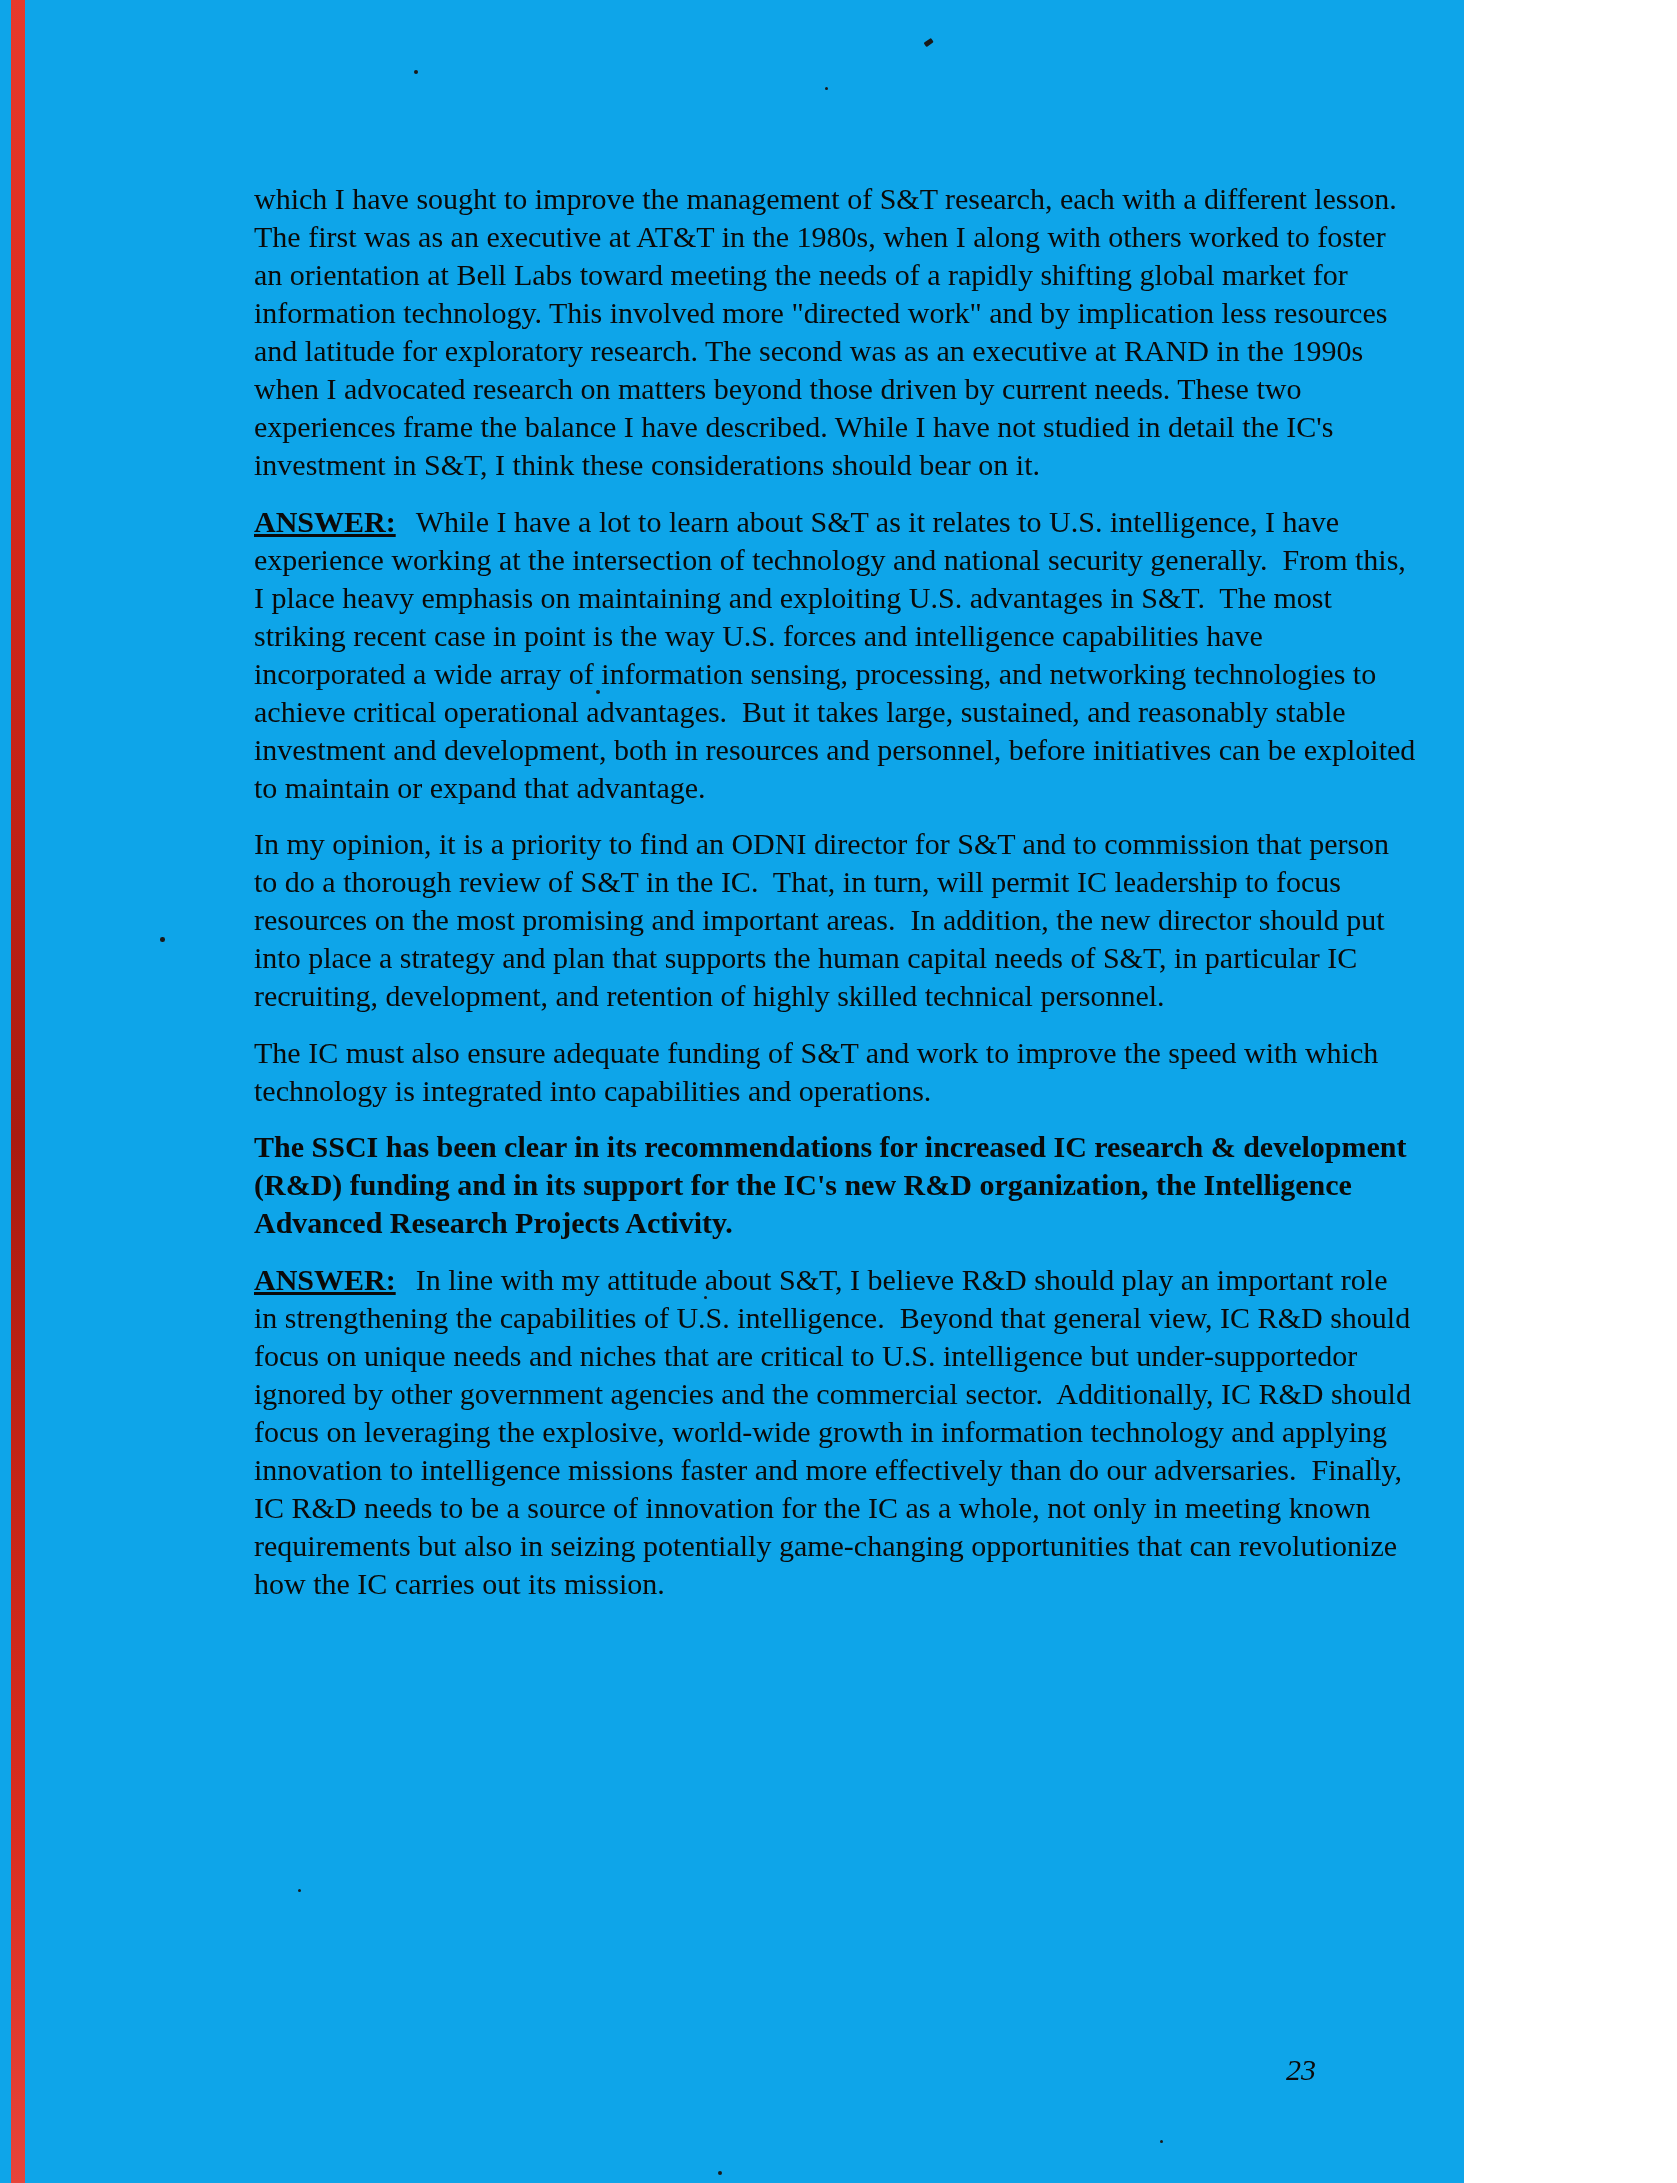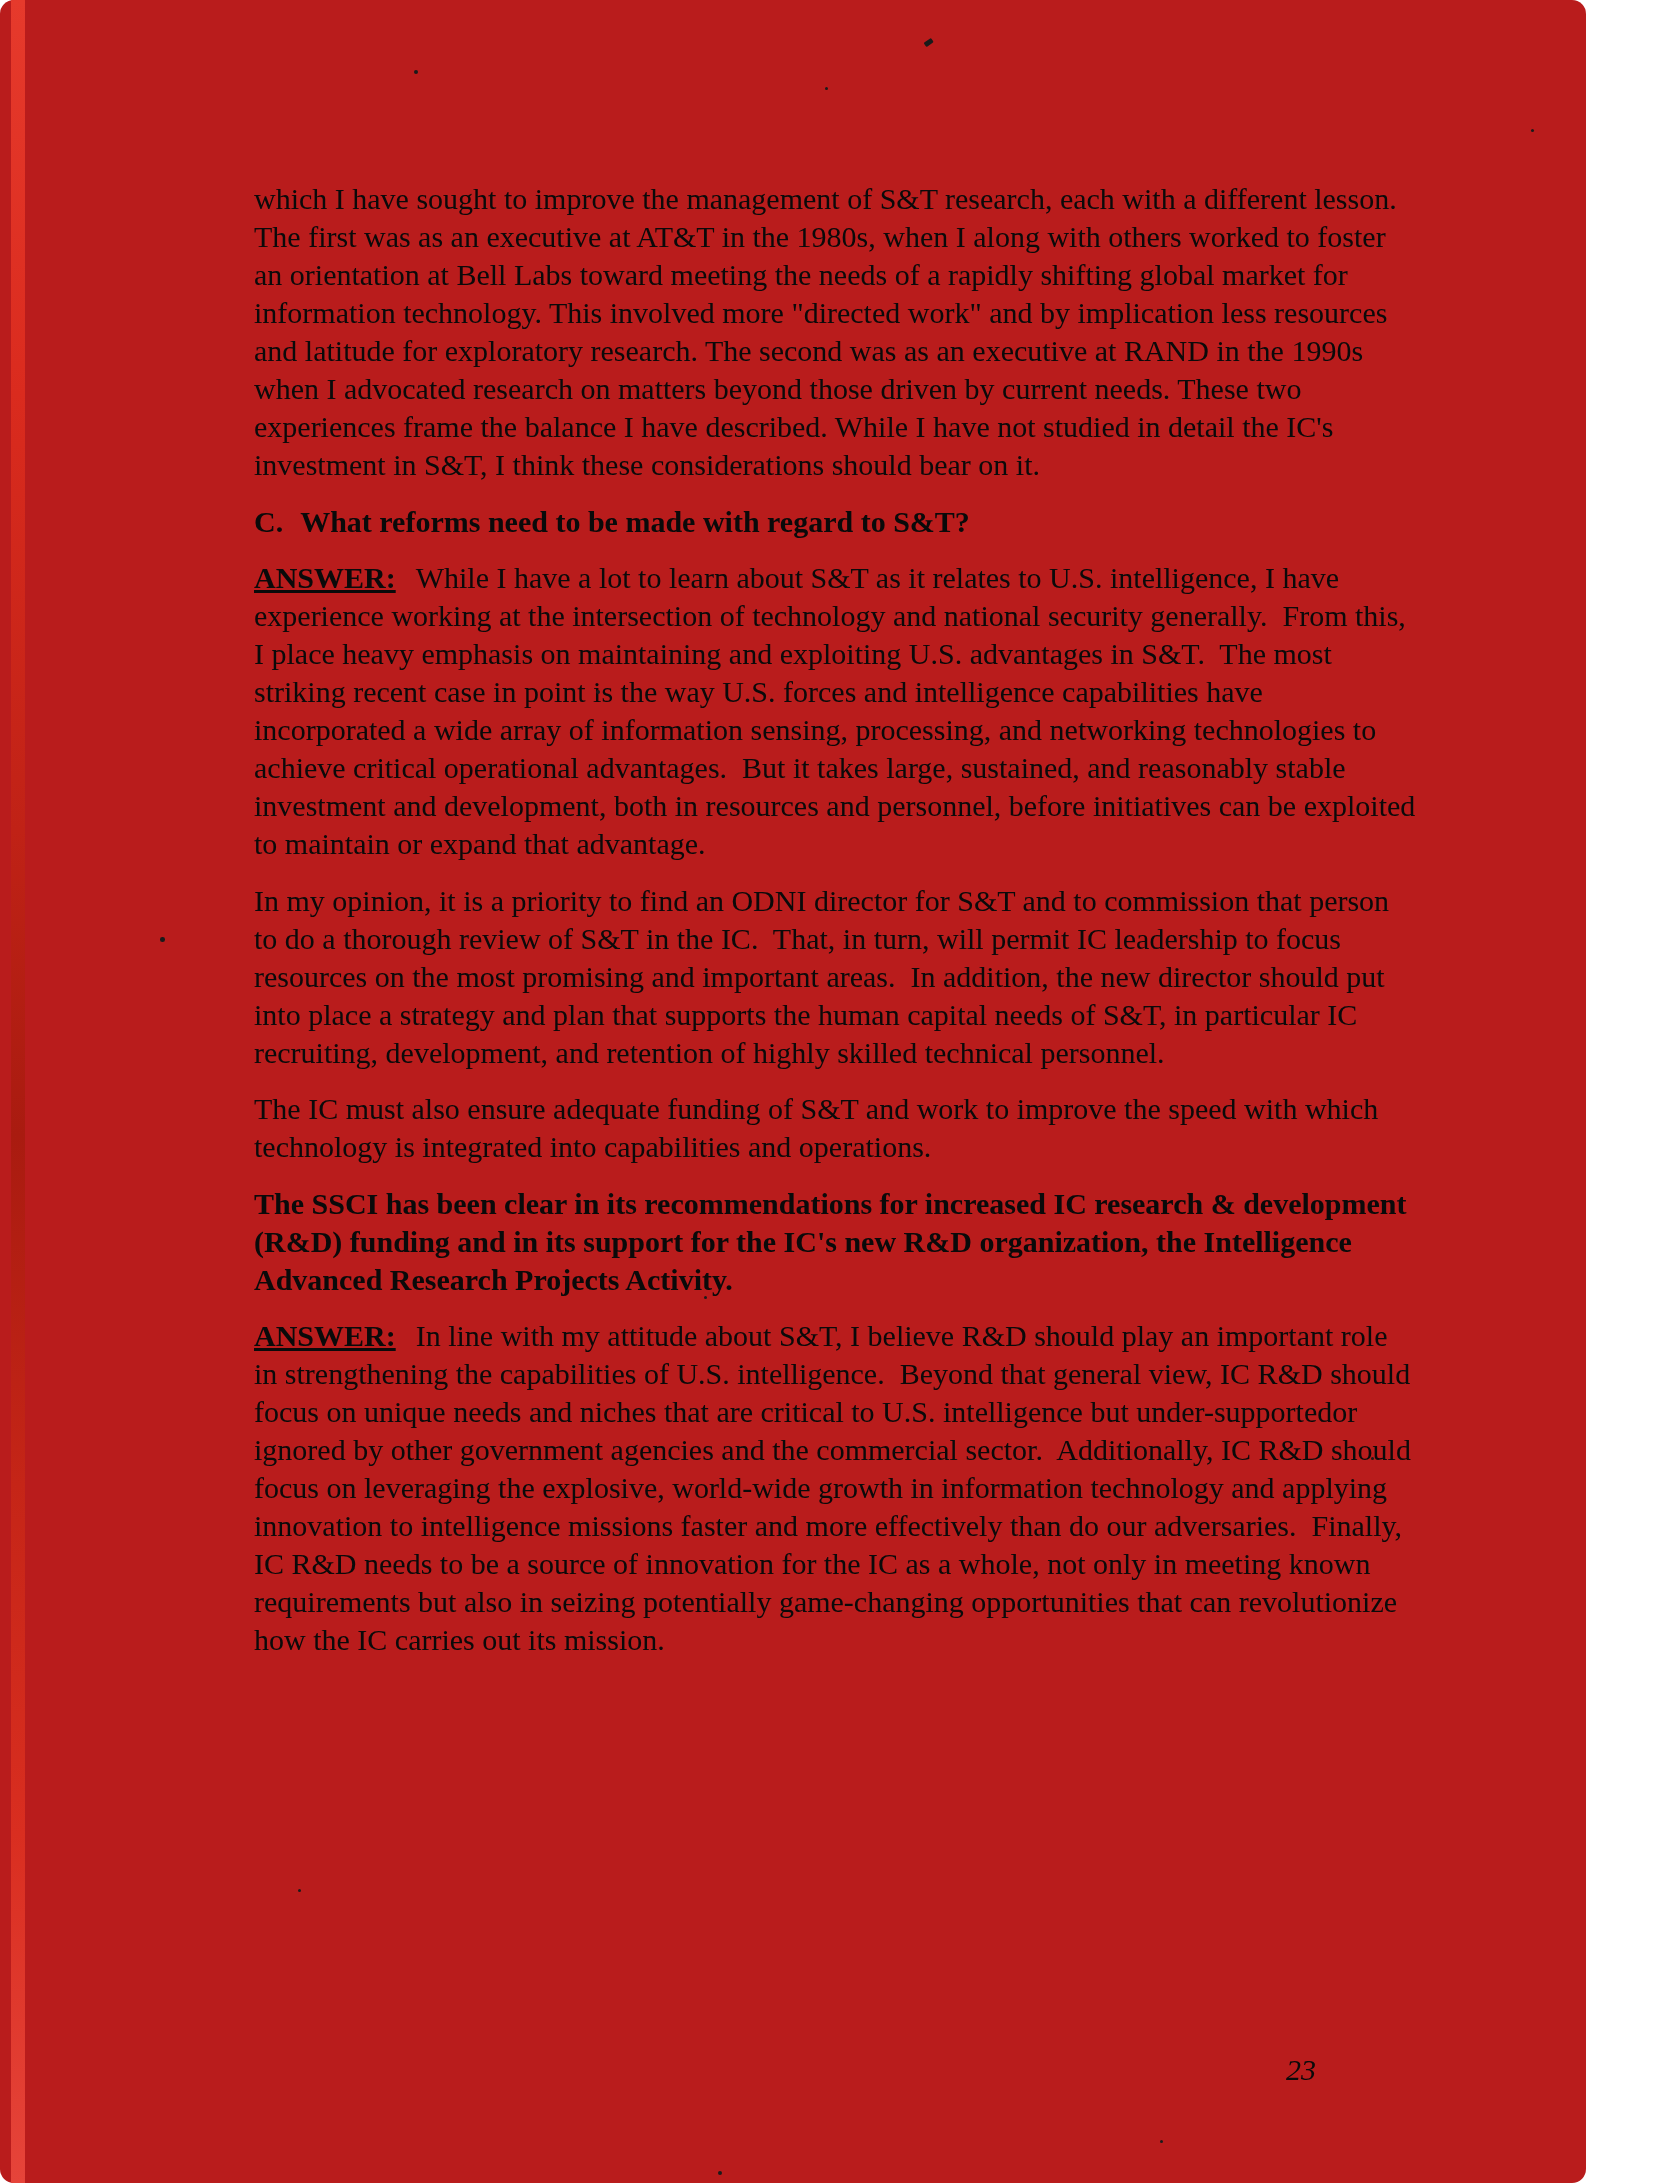--- a/index.html
+++ b/index.html
@@ -2,27 +2,26 @@
 <html style="font-size:10.6px"><head>
 <meta charset="utf-8">
 <style>
   html, body {
     margin: 0;
     padding: 0;
     background: #ffffff;
   }
   .page {
     position: relative;
-    width: 1586px;
+    width: 1464px;
     height: 2183px;
-    background: #b91c1c;
+    background: #0ea5e9;
     overflow: hidden;
     font-family: "Liberation Serif", "DejaVu Serif", serif;
     color: #0a0a0a;
-    border-radius: 14px;
   }
   
   .edge-line {
     position: absolute;
     left: 10.6px;
     top: 0;
     width: 14.5px;
     height: 2183px;
     background: linear-gradient(180deg,
       #e63a2c 0%, #da2b1e 18%, #c02216 38%,
@@ -63,21 +62,20 @@
 <body>
 
 <div class="page">
 
   <div class="edge-line"></div>
 
   <div class="doc">
 
     <p>which I have sought to improve the management of S&amp;T research, each with a different lesson. The first was as an executive at AT&amp;T in the 1980s, when I along with others worked to foster an orientation at Bell Labs toward meeting the needs of a rapidly shifting global market for information technology. This involved more "directed work" and by implication less resources and latitude for exploratory research. The second was as an executive at RAND in the 1990s when I advocated research on matters beyond those driven by current needs. These two experiences frame the balance I have described. While I have not studied in detail the IC's investment in S&amp;T, I think these considerations should bear on it.</p>
 
-    <p class="bold"><span class="hlabel">C.</span><span>What reforms need to be made with regard to S&amp;T?</span></p>
 
     <p><span class="alabel">ANSWER:</span><span>While I have a lot to learn about S&amp;T as it relates to U.S. intelligence, I have experience working at the intersection of technology and national security generally.  From this, I place heavy emphasis on maintaining and exploiting U.S. advantages in S&amp;T.  The most striking recent case in point is the way U.S. forces and intelligence capabilities have incorporated a wide array of information sensing, processing, and networking technologies to achieve critical operational advantages.  But it takes large, sustained, and reasonably stable investment and development, both in resources and personnel, before initiatives can be exploited to maintain or expand that advantage.</span></p>
 
     <p>In my opinion, it is a priority to find an ODNI director for S&amp;T and to commission that person to do a thorough review of S&amp;T in the IC.  That, in turn, will permit IC leadership to focus resources on the most promising and important areas.  In addition, the new director should put into place a strategy and plan that supports the human capital needs of S&amp;T, in particular IC recruiting, development, and retention of highly skilled technical personnel.</p>
 
     <p>The IC must also ensure adequate funding of S&amp;T and work to improve the speed with which technology is integrated into capabilities and operations.</p>
 
 
     <p class="bold">The SSCI has been clear in its recommendations for increased IC research &amp; development (R&amp;D) funding and in its support for the IC's new R&amp;D organization, the Intelligence Advanced Research Projects Activity.</p>
 

